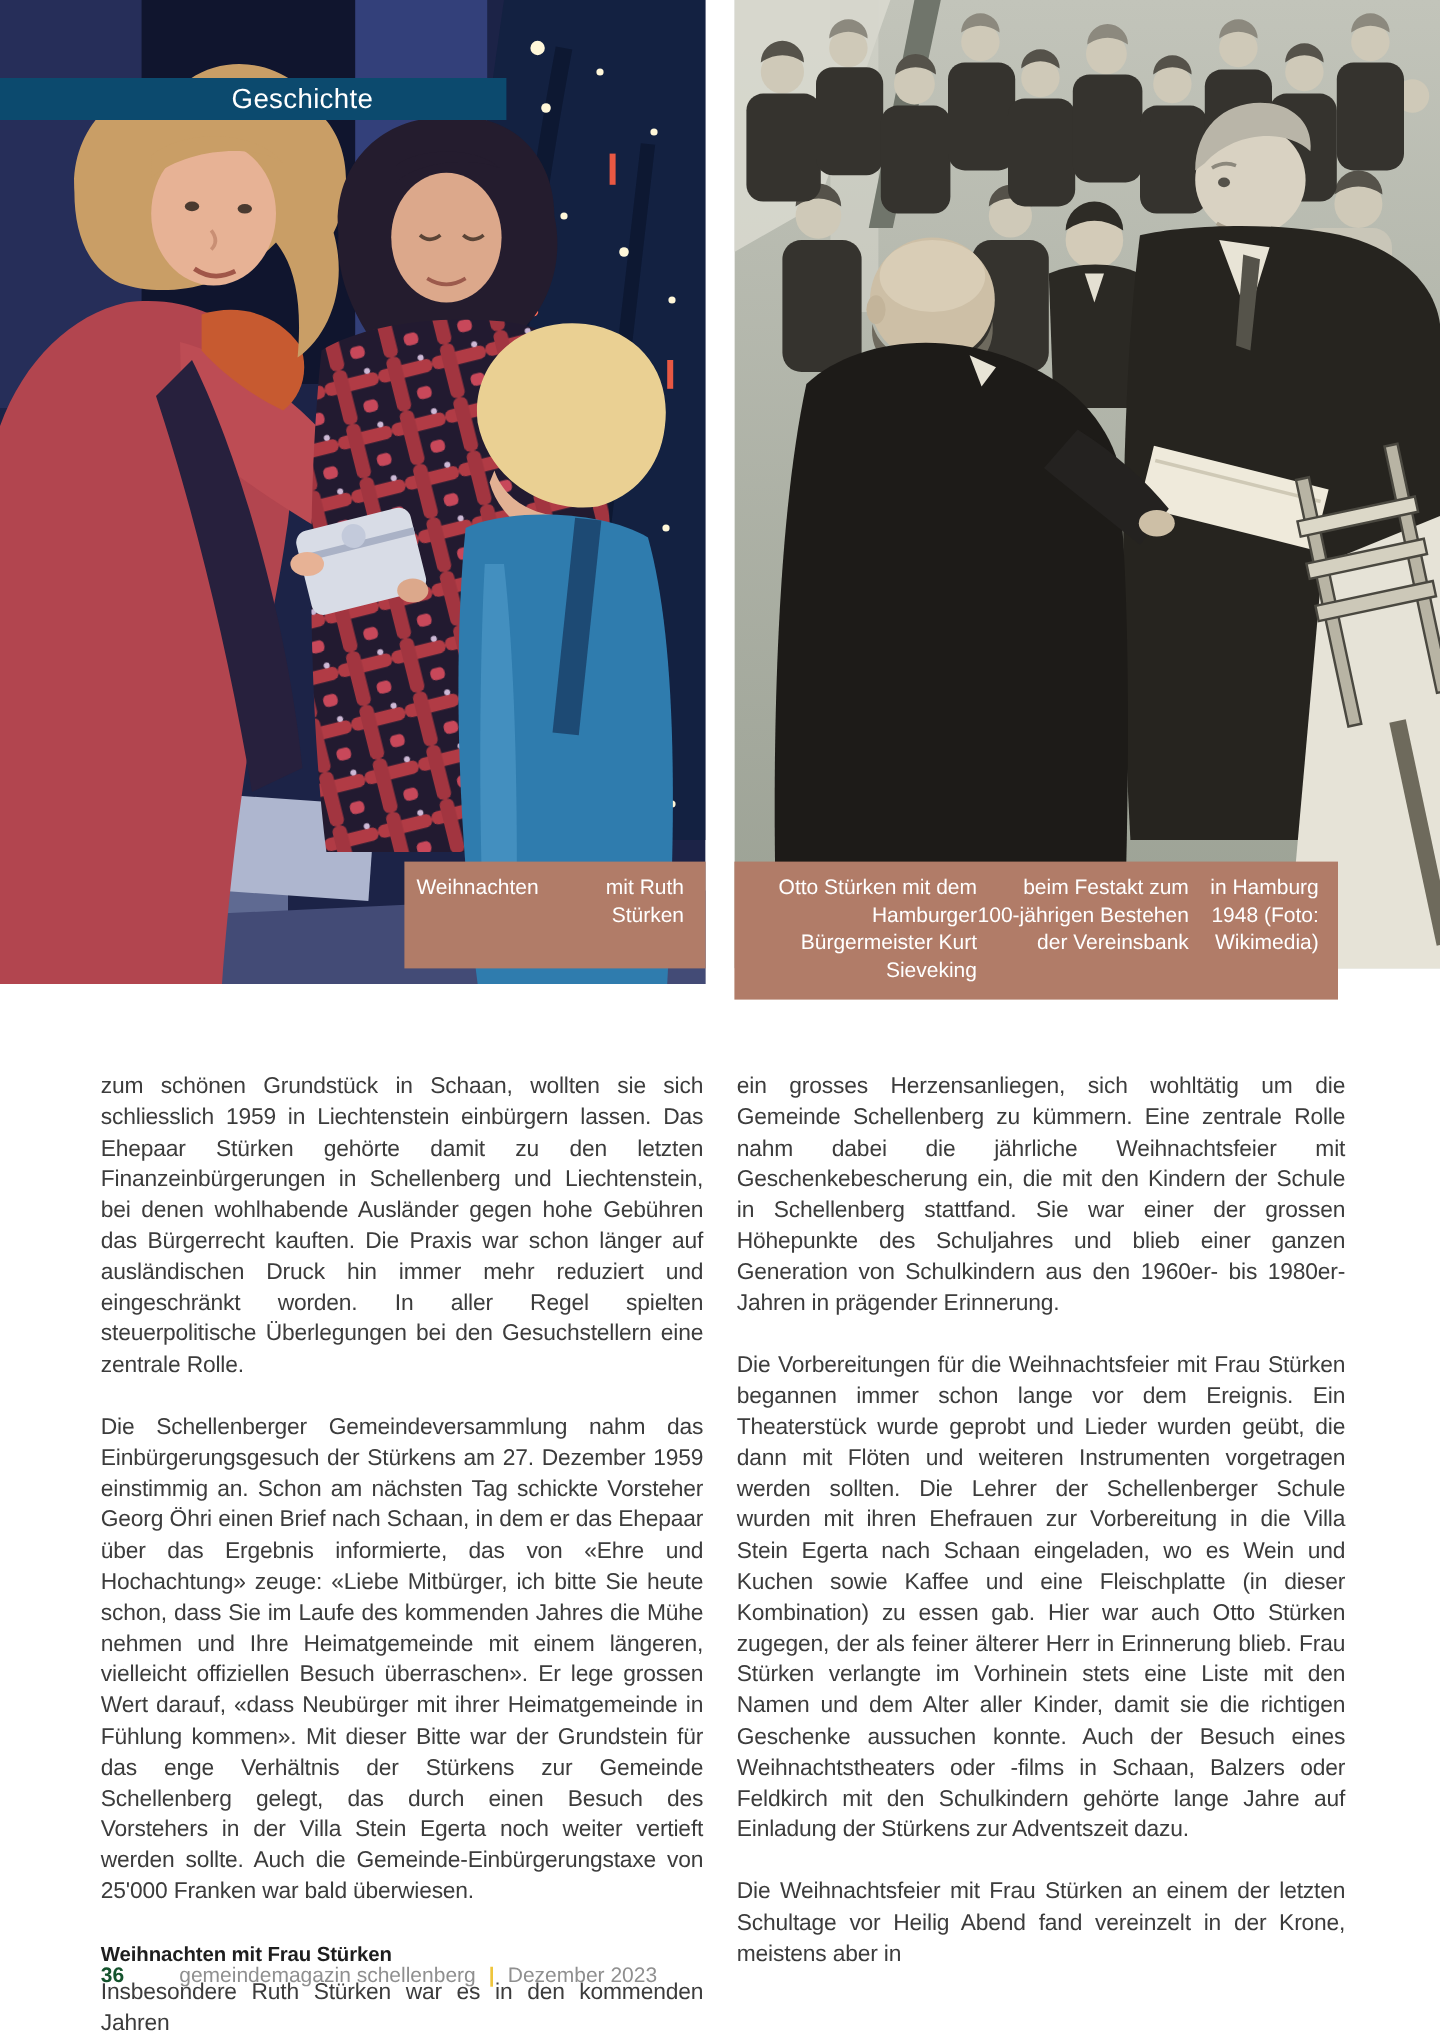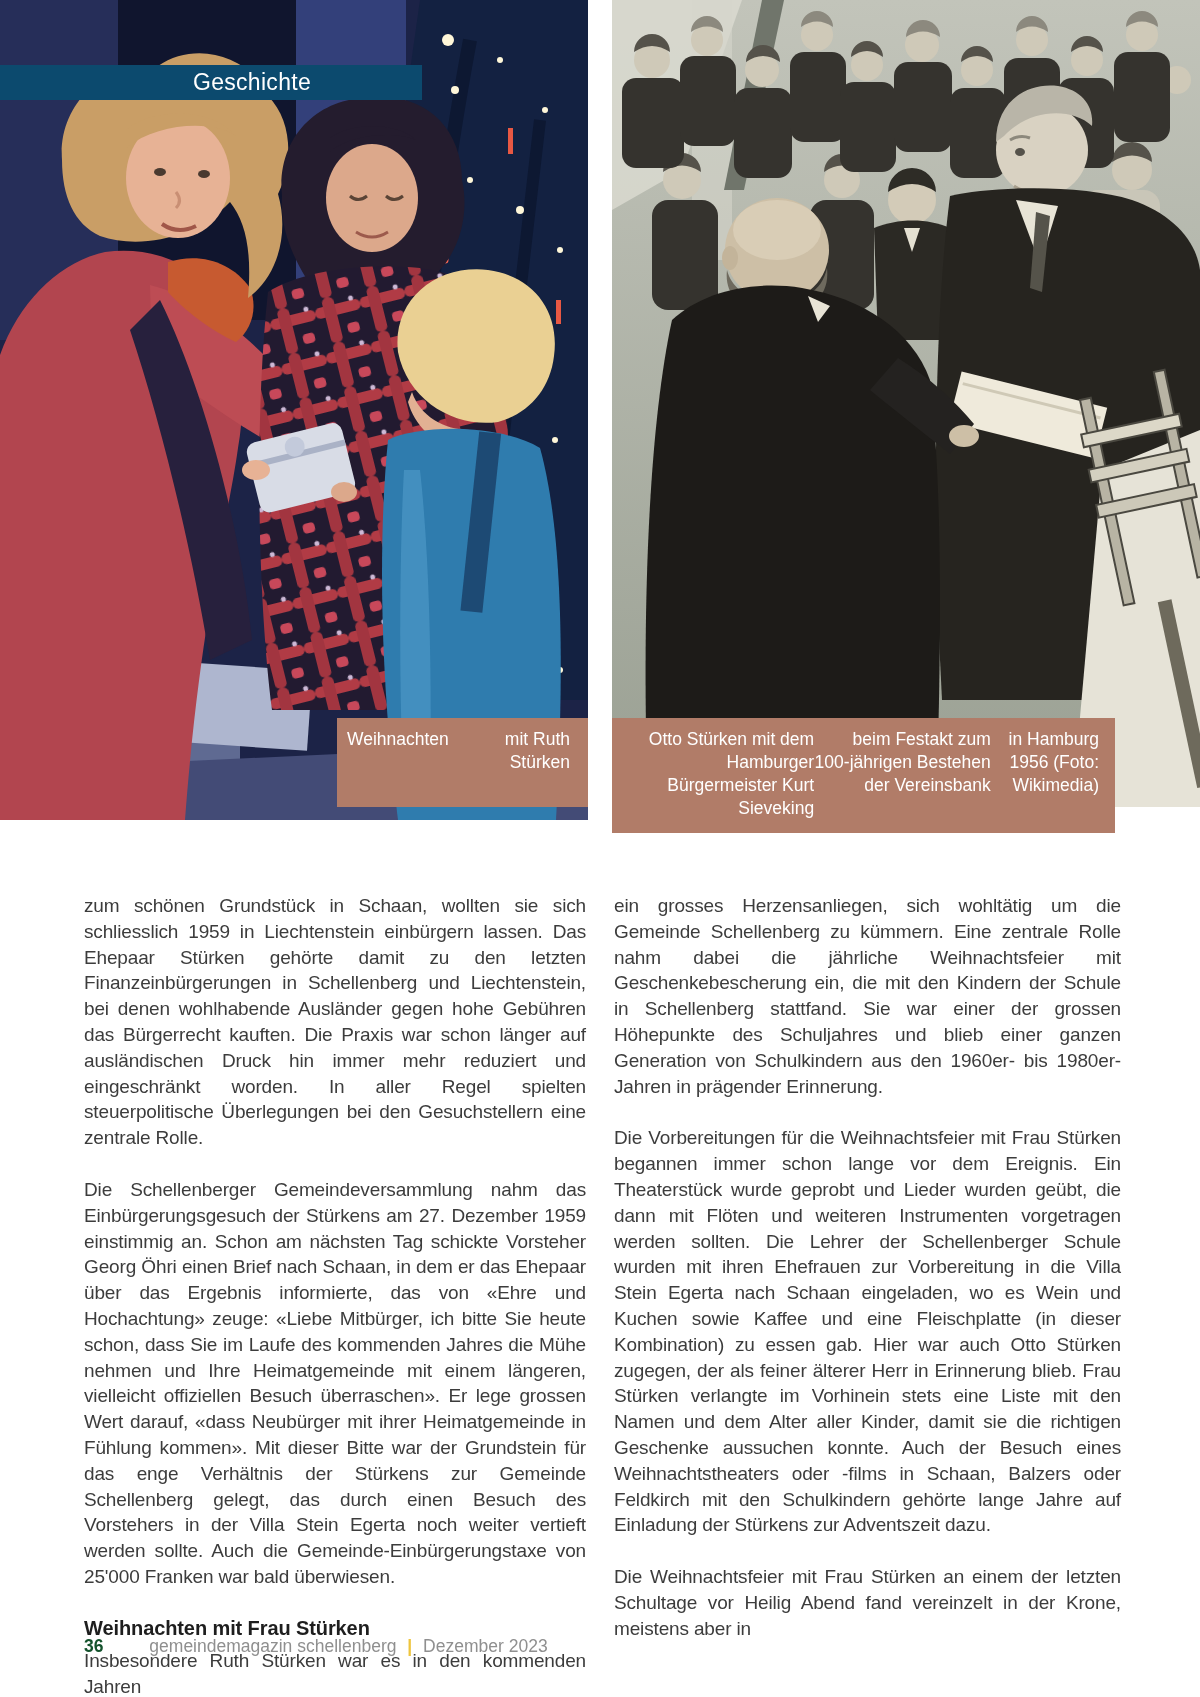--- a/index.html
+++ b/index.html
@@ -29,21 +29,21 @@
 
   .col { position:absolute; top:893px; color:#3c3c3c; }
   .col-left  { left:84px;  width:502px; }
   .col-right { left:614px; width:507px; }
   .col p {
     margin:0 0 26px 0; font-size:19px; line-height:25.8px;
     text-align:justify; letter-spacing:-0.15px;
   }
   .col p:last-child { margin-bottom:0; }
   .col h3 {
-    margin:20px 0 7px 0; font-size:20px; line-height:25px;
+    margin:20px 0 7px 0; font-size:17px; line-height:25px;
     color:#1e1e1e; font-weight:bold; letter-spacing:-0.1px;
   }
 
   .footer {
     position:absolute; left:84px; top:1636px; width:1040px;
     font-size:17.5px; color:#8f8f8f; white-space:nowrap;
   }
   .footer .pagenum { font-weight:bold; color:#14532d;text-align:right; }
   .footer .mag { margin-left:41px; }
   .footer .sep { color:#eec53d; font-weight:bold; margin:0 6px; }
@@ -264,21 +264,21 @@
   </div>
 
   <div class="caption caption-left">
     <div>Weihnachten</div>
     <div>mit Ruth Stürken</div>
   </div>
 
   <div class="caption caption-right">
     <div>Otto Stürken mit dem Hamburger Bürgermeister Kurt Sieveking</div>
     <div>beim Festakt zum 100-jährigen Bestehen der Vereinsbank</div>
-    <div>in Hamburg 1956 (Foto: Wikimedia)</div>
+    <div>in Hamburg 1948 (Foto: Wikimedia)</div>
   </div>
 
   <div class="col col-left">
     <p>zum schönen Grundstück in Schaan, wollten sie sich schliesslich 1959 in Liechtenstein einbürgern lassen. Das Ehepaar Stürken gehörte damit zu den letzten Finanzeinbürgerungen in Schellenberg und Liechtenstein, bei denen wohlhabende Ausländer gegen hohe Gebühren das Bürgerrecht kauften. Die Praxis war schon länger auf ausländischen Druck hin immer mehr reduziert und eingeschränkt worden. In aller Regel spielten steuerpolitische Überlegungen bei den Gesuchstellern eine zentrale Rolle.</p>
     <p>Die Schellenberger Gemeindeversammlung nahm das Einbürgerungsgesuch der Stürkens am 27. Dezember 1959 einstimmig an. Schon am nächsten Tag schickte Vorsteher Georg Öhri einen Brief nach Schaan, in dem er das Ehepaar über das Ergebnis informierte, das von «Ehre und Hochachtung» zeuge: «Liebe Mitbürger, ich bitte Sie heute schon, dass Sie im Laufe des kommenden Jahres die Mühe nehmen und Ihre Heimatgemeinde mit einem längeren, vielleicht offiziellen Besuch überraschen». Er lege grossen Wert darauf, «dass Neubürger mit ihrer Heimatgemeinde in Fühlung kommen». Mit dieser Bitte war der Grundstein für das enge Verhältnis der Stürkens zur Gemeinde Schellenberg gelegt, das durch einen Besuch des Vorstehers in der Villa Stein Egerta noch weiter vertieft werden sollte. Auch die Gemeinde-Einbürgerungstaxe von 25'000 Franken war bald überwiesen.</p>
     <h3>Weihnachten mit Frau Stürken</h3>
     <p>Insbesondere Ruth Stürken war es in den kommenden Jahren</p>
   </div>
 
   <div class="col col-right">

